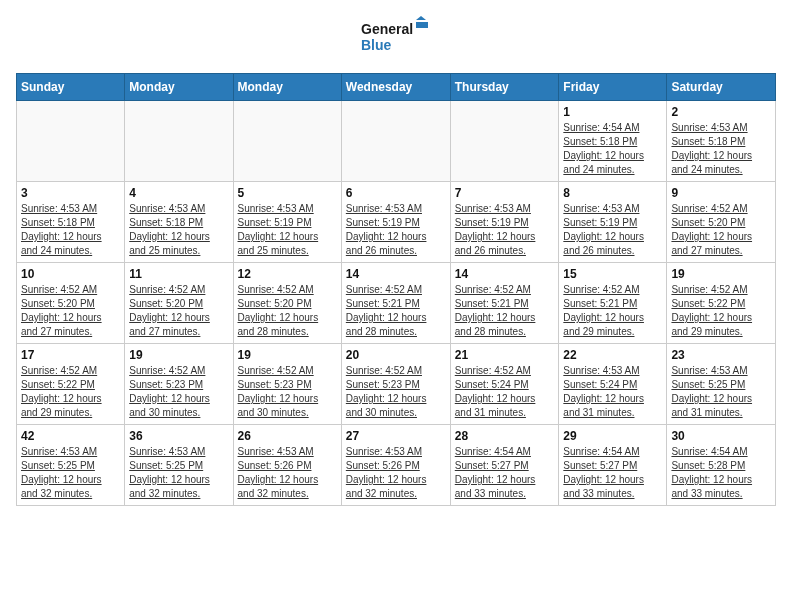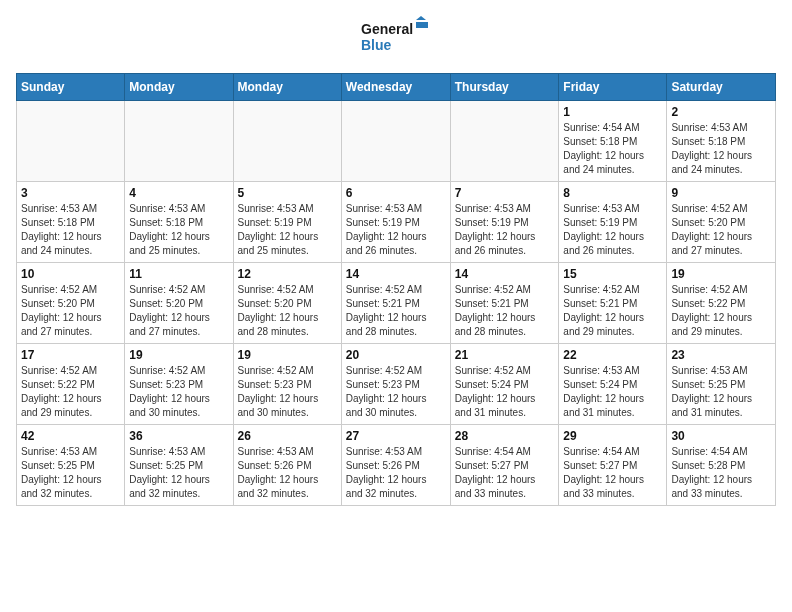--- a/index.html
+++ b/index.html
@@ -61,20 +61,21 @@
     .day-num {
       font-size: 12px;
       font-weight: bold;
       margin-bottom: 2px;
       color: #111;
     }
     .day-info {
       font-size: 10px;
       color: #333;
       line-height: 1.4;
+      text-decoration: underline;
     }
   </style>
 </head>
 <body>
 
 <div class="header">
   <div class="logo">
   <svg width="70" height="45" viewBox="0 0 70 45">
     <text x="0" y="18" font-size="14" font-weight="bold" font-family="Arial" fill="#1a1a1a">General</text>
     <text x="0" y="34" font-size="14" font-weight="bold" font-family="Arial" fill="#2a7ab8">Blue</text>

